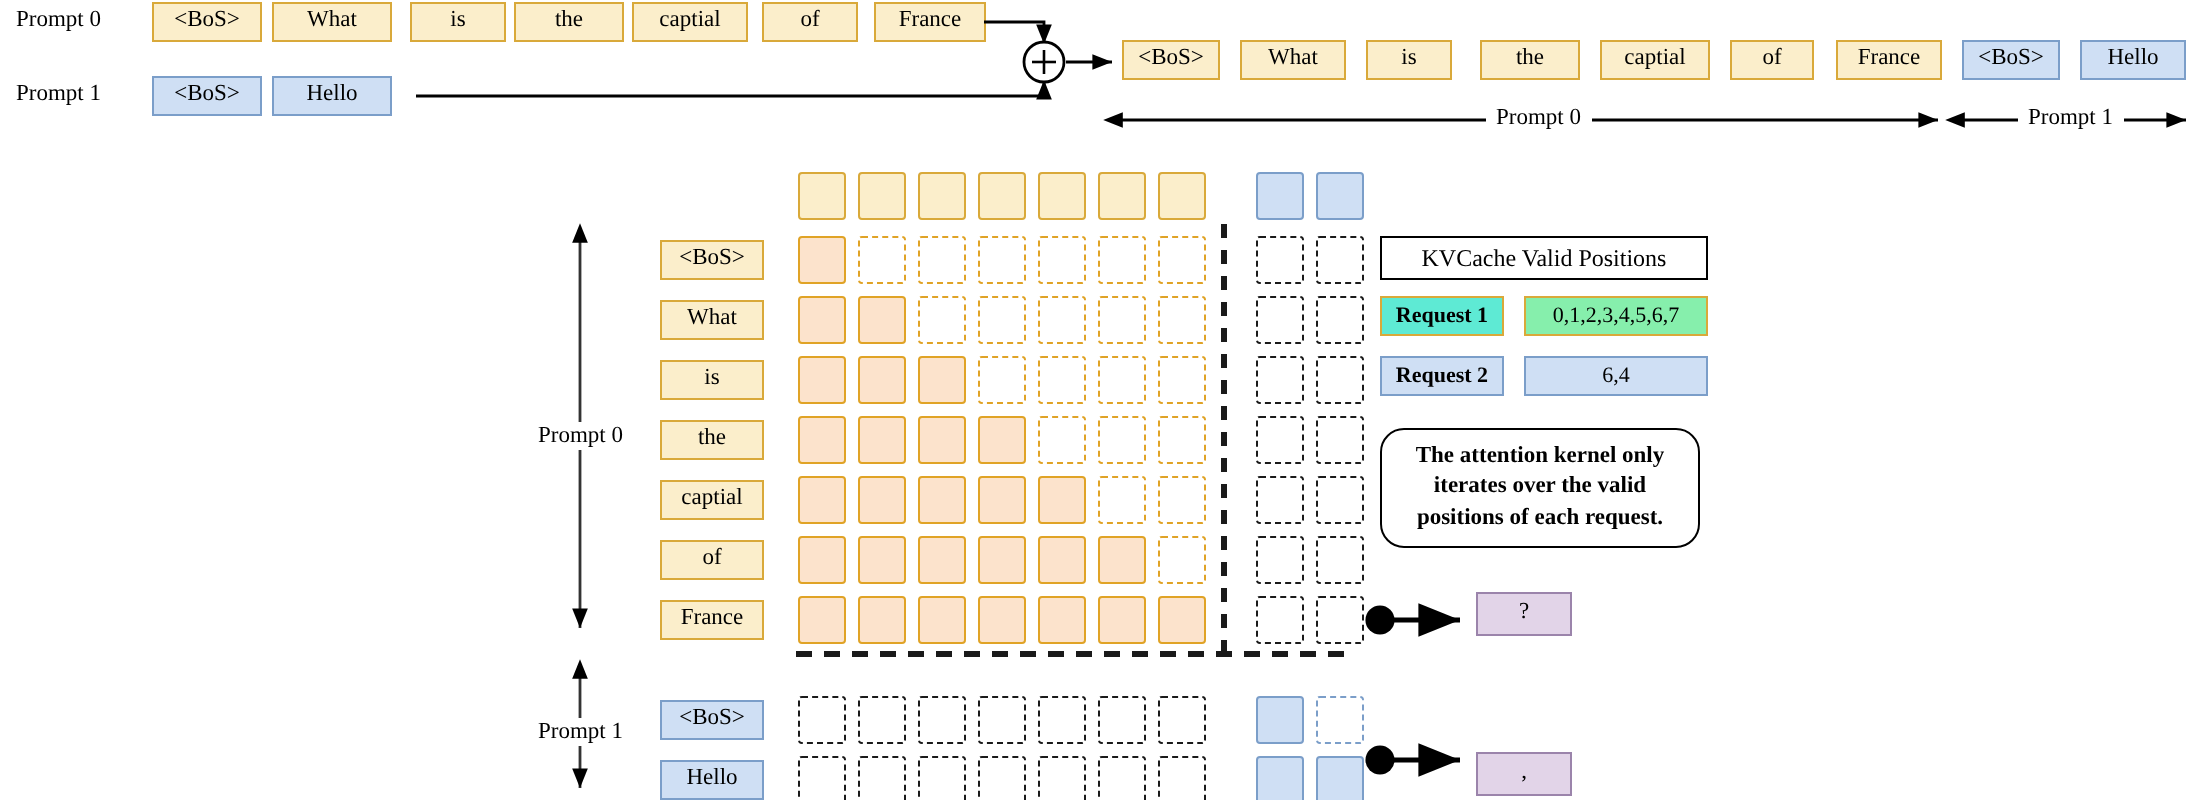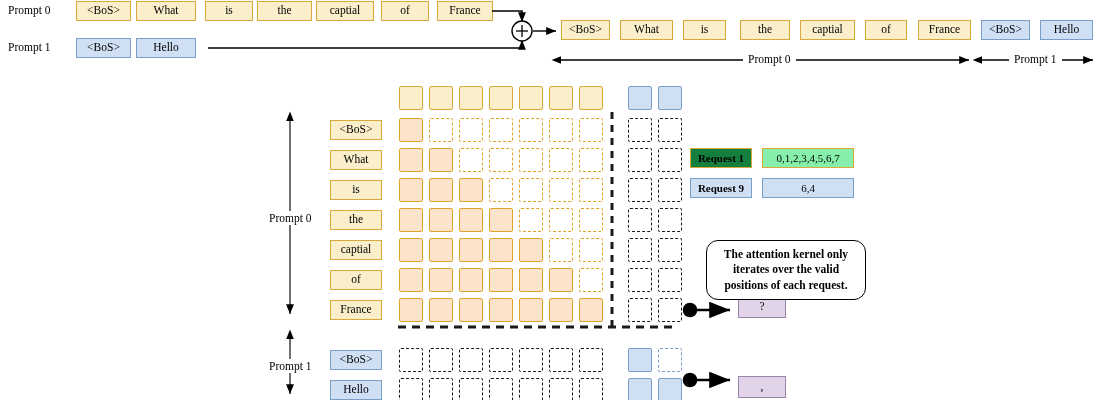--- a/index.html
+++ b/index.html
@@ -35,21 +35,21 @@
 
   
   .lbox{
     position:absolute;box-sizing:border-box;background:#fff;border:1.4px solid #000;
     display:flex;align-items:center;justify-content:center;font-size:12px;
   }
   .lchip{
     position:absolute;box-sizing:border-box;
     display:flex;align-items:center;justify-content:center;font-size:11px;font-weight:bold;
   }
-  .lchip.y{background:#15803d;border:1.2px solid #d9a93a;}
+  .lchip.y{background:#5eead4;border:1.2px solid #d9a93a;}
   .lchip.b{background:#cfdff4;border:1.2px solid #7b9ec9;}
   .lval{
     position:absolute;box-sizing:border-box;
     display:flex;align-items:center;justify-content:center;font-size:11px;
   }
   .lval.y{background:#86efac;border:1.2px solid #d9a93a;}
   .lval.b{background:#cfdff4;border:1.2px solid #7b9ec9;}
 
   .note{
     position:absolute;box-sizing:border-box;background:#fff;border:1.5px solid #000;
@@ -242,22 +242,23 @@
       <div class="cell ek" style="left: 549px; top: 378px;"></div>
       <div class="cell ek" style="left: 579px; top: 378px;"></div>
       <div class="cell fb" style="left: 628px; top: 378px;"></div>
       <div class="cell fb" style="left: 658px; top: 378px;"></div>
     </div>
   <div id="matrix-outputs">
       <div class="tok p" style="left: 738px; top: 296px; width: 48px; height: 22px;">?</div>
       <div class="tok p" style="left: 738px; top: 376px; width: 48px; height: 22px;">,</div>
     </div>
 
+  <div class="lbox" style="left:690px;top:118px;width:164px;height:22px;">KVCache Valid Positions</div>
   <div id="legend-rows">
       <div class="lchip y" style="left: 690px; top: 148px; width: 62px; height: 20px;">Request 1</div>
       <div class="lval y" style="left: 762px; top: 148px; width: 92px; height: 20px;">0,1,2,3,4,5,6,7</div>
-      <div class="lchip b" style="left: 690px; top: 178px; width: 62px; height: 20px;">Request 9</div>
+      <div class="lchip b" style="left: 690px; top: 178px; width: 62px; height: 20px;">Request 2</div>
       <div class="lval b" style="left: 762px; top: 178px; width: 92px; height: 20px;">6,4</div>
     </div>
 
-  <div class="note" style="left:690px;top:240px;width:160px;height:60px;margin-left:16px;">The attention kernel only iterates over the valid positions of each request.</div>
+  <div class="note" style="left:690px;top:214px;width:160px;height:60px;">The attention kernel only iterates over the valid positions of each request.</div>
 
 </div>
 
 </body></html>

